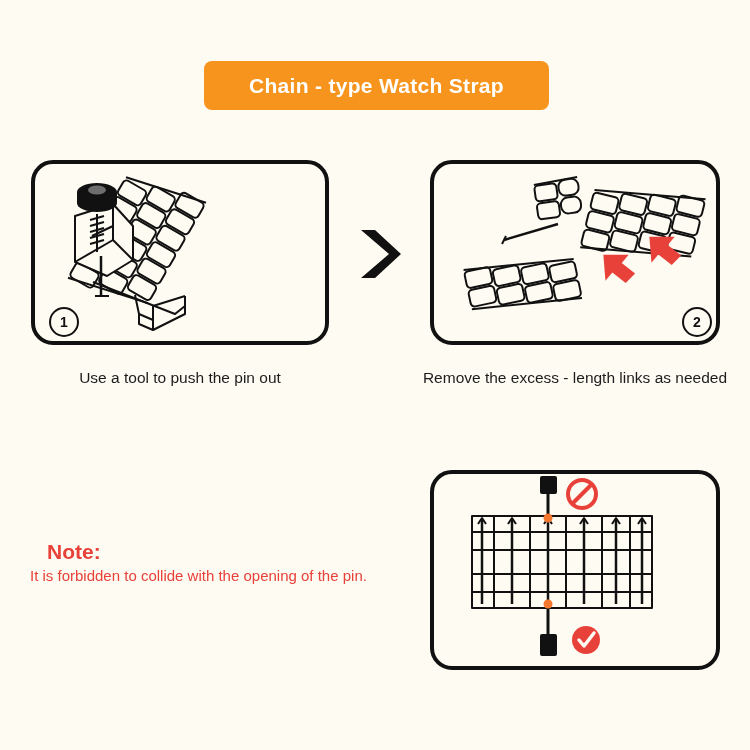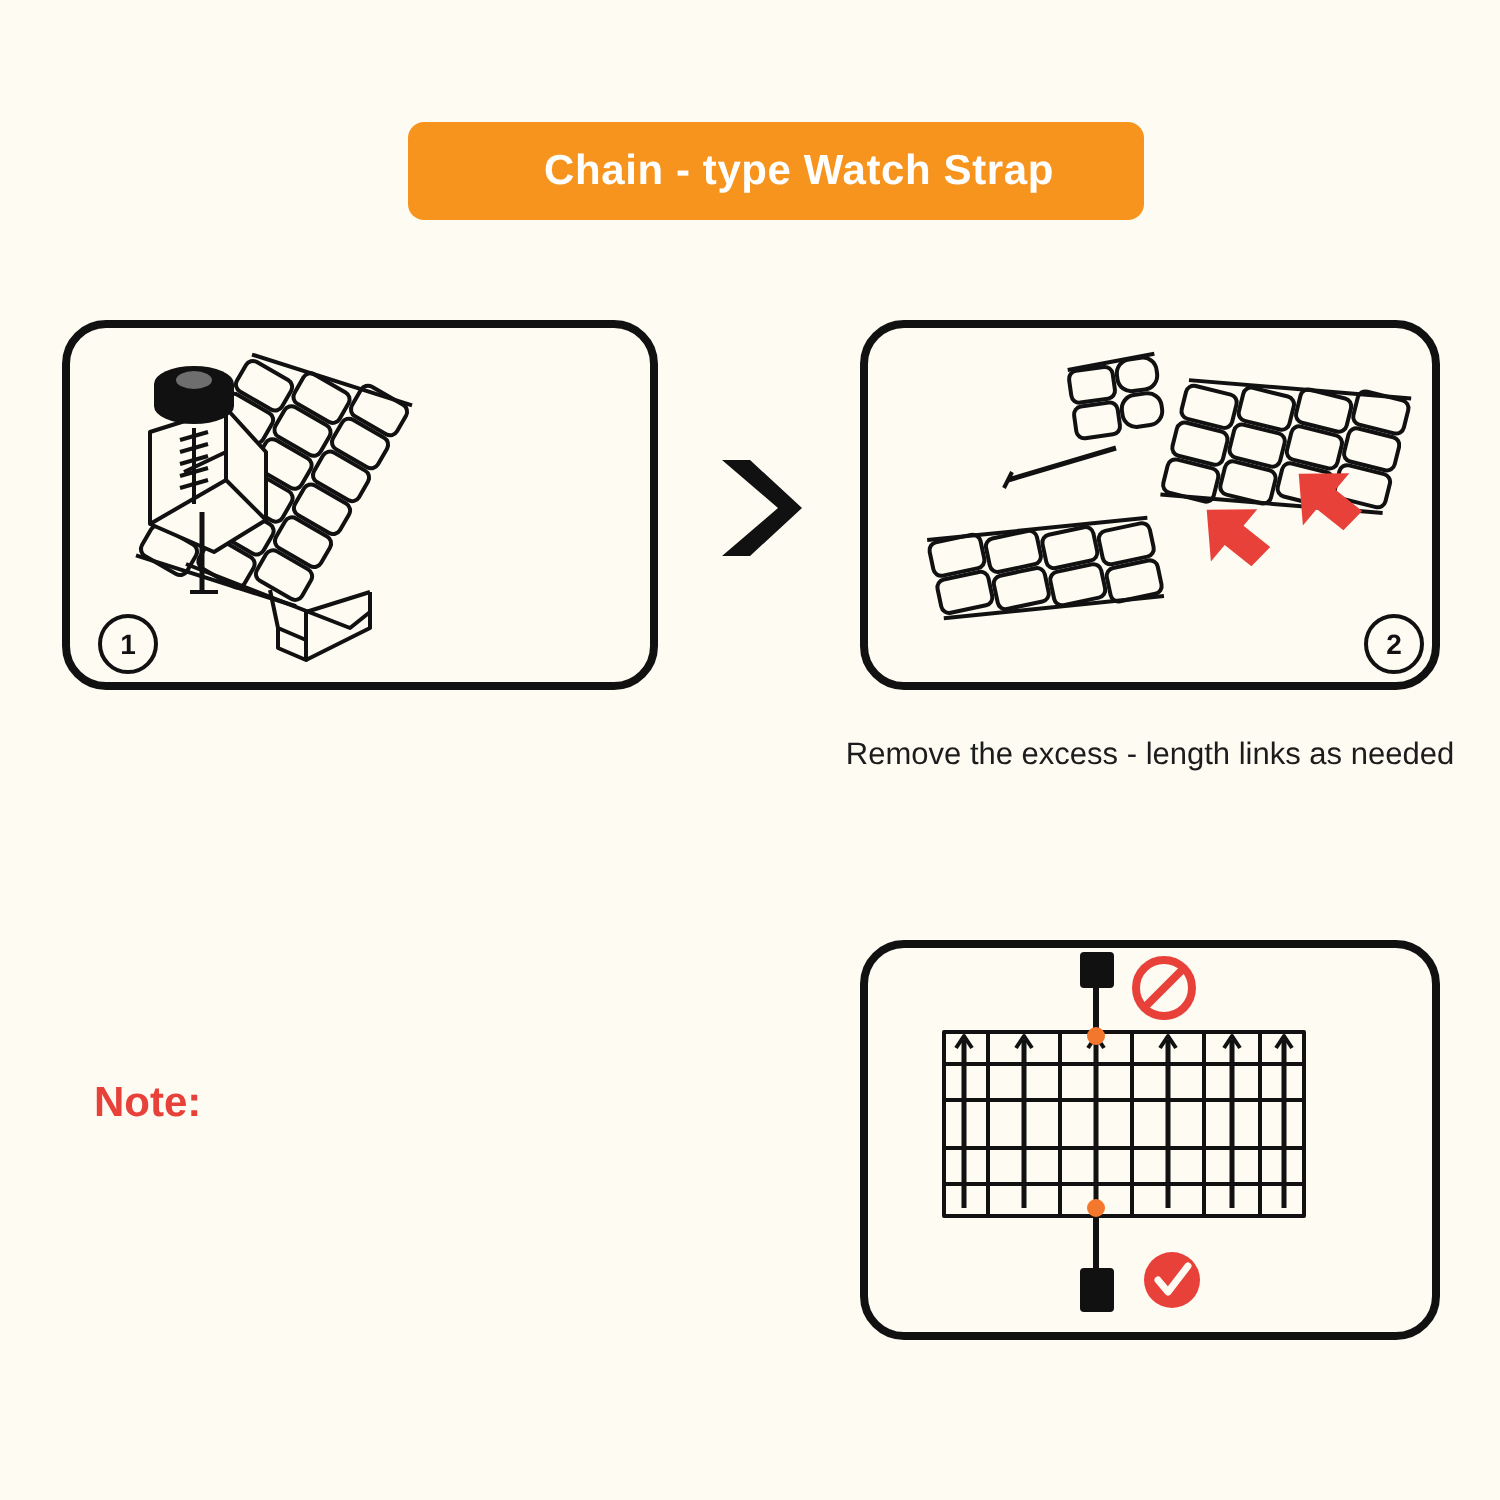--- a/index.html
+++ b/index.html
@@ -25,21 +25,20 @@
     position: absolute;
     left: 204px;
     top: 61px;
     width: 345px;
     height: 49px;
     background: #f7941e;
     border-radius: 8px;
     display: flex;
     align-items: center;
     justify-content: center;
-    padding-left: 23px;
   }
   .title-banner .title-text {
     color: #ffffff;
     font-size: 21px;
     font-weight: bold;
     letter-spacing: 0.3px;
     white-space: nowrap;
   }
 
   
@@ -174,20 +173,21 @@
 
       <g>
         <ellipse cx="62" cy="28" rx="20" ry="9" fill="#111"></ellipse>
         <rect x="42" y="28" width="40" height="11" fill="#111"></rect>
         <ellipse cx="62" cy="39" rx="20" ry="9" fill="#111"></ellipse>
         <ellipse cx="62" cy="26" rx="9" ry="4.5" fill="#6e6e6e"></ellipse>
       </g>
     </svg>
     <div class="step-badge" id="badge-1">1</div>
   </div>
+  <div class="caption" id="caption-1">Use a tool to push the pin out</div>
 
   <div class="flow-arrow">
     <svg width="48" height="52" viewBox="0 0 48 52">
       <polygon points="6,2 34,26 6,50 20,50 46,26 20,2" fill="#111"></polygon>
     </svg>
   </div>
 
   <div class="panel" id="panel-2">
     <svg width="282" height="177" viewBox="0 0 282 177">
       <g fill="none" stroke="#111" stroke-width="2" stroke-linejoin="round">
@@ -240,20 +240,21 @@
       </g>
     </svg>
     <div class="step-badge" id="badge-2">2</div>
   </div>
   <div class="caption" id="caption-2">Remove the excess - length links as needed</div>
 
   <div class="note-block">
     <div class="note-first">
       <span class="note-label">Note:</span>
     </div>
+    <div class="note-line">It is forbidden to collide with the opening of the pin.</div>
   </div>
 
   <div class="panel" id="panel-3">
     <svg width="282" height="192" viewBox="0 0 282 192">
       <g fill="none" stroke="#111" stroke-width="2" stroke-linejoin="round">
 
         <rect x="38" y="42" width="180" height="92"></rect>
         <path d="M38 58 L218 58"></path>
         <path d="M38 76 L218 76"></path>
         <path d="M38 100 L218 100"></path>

